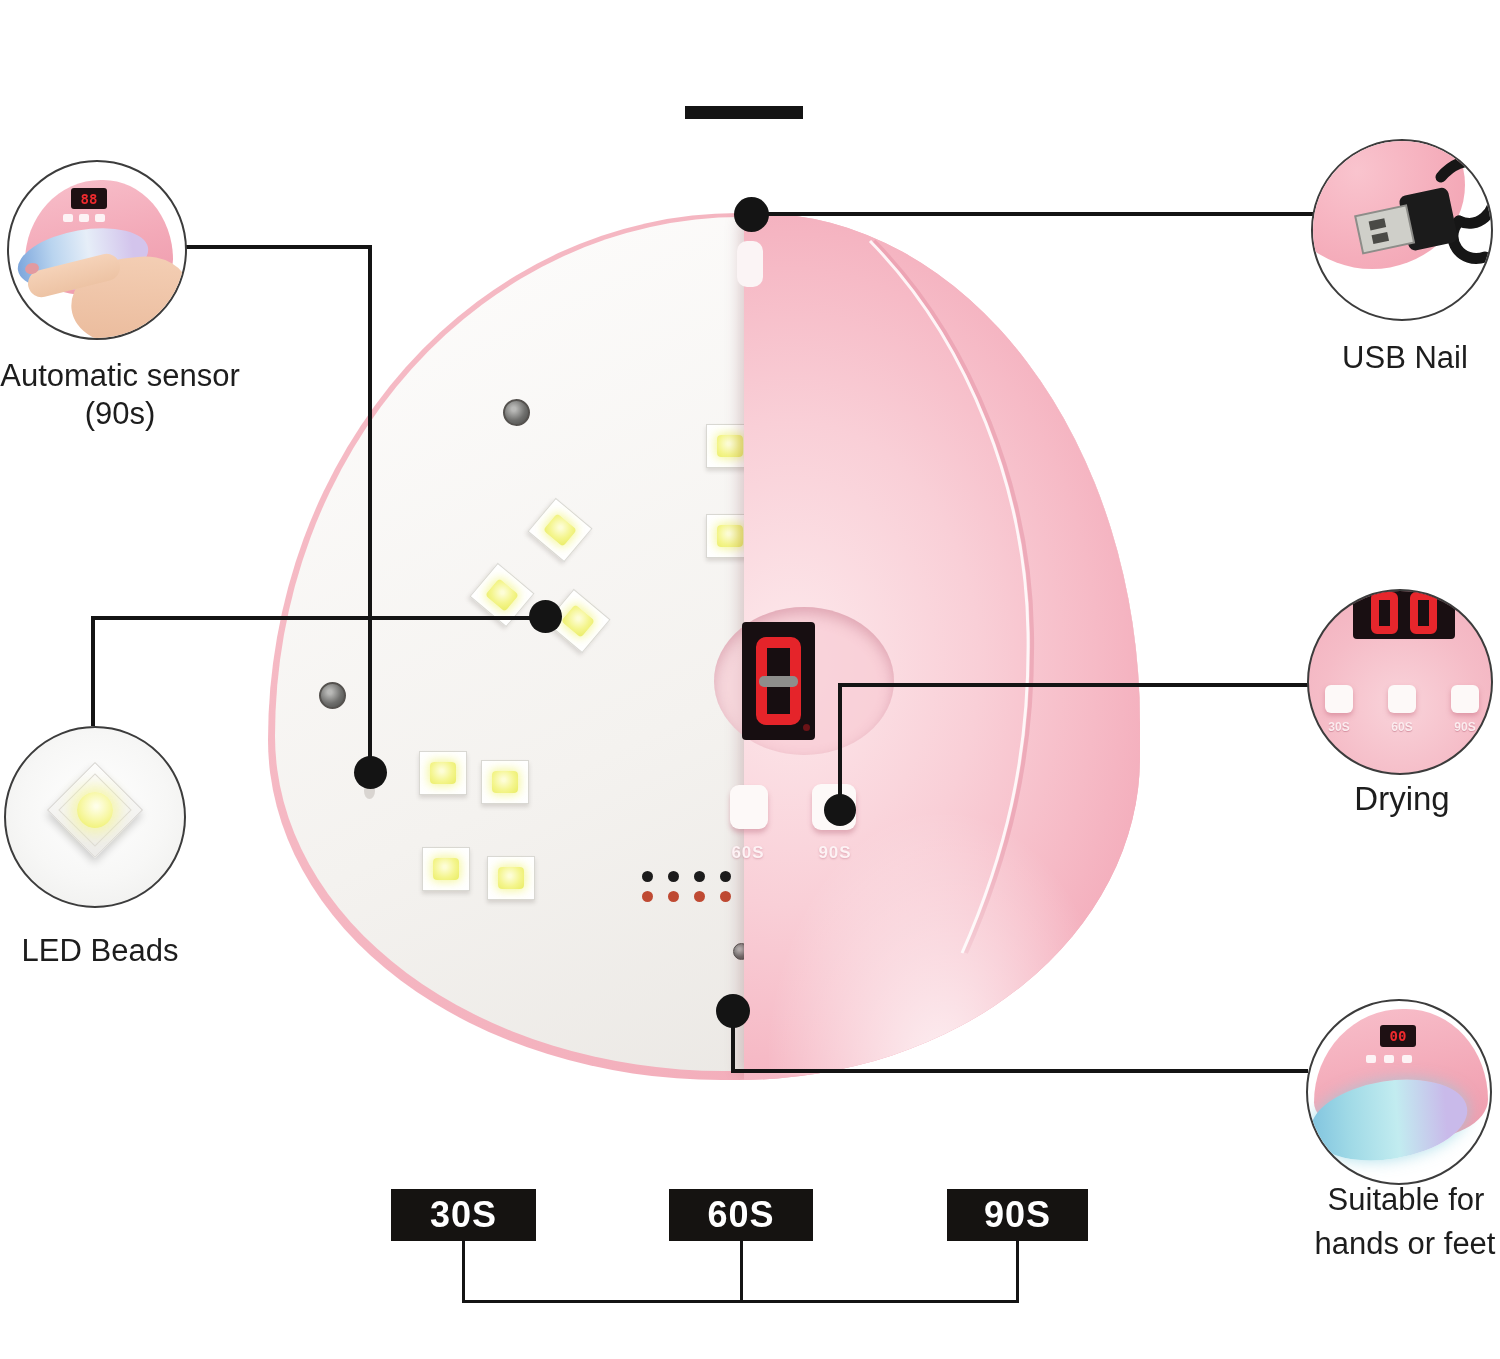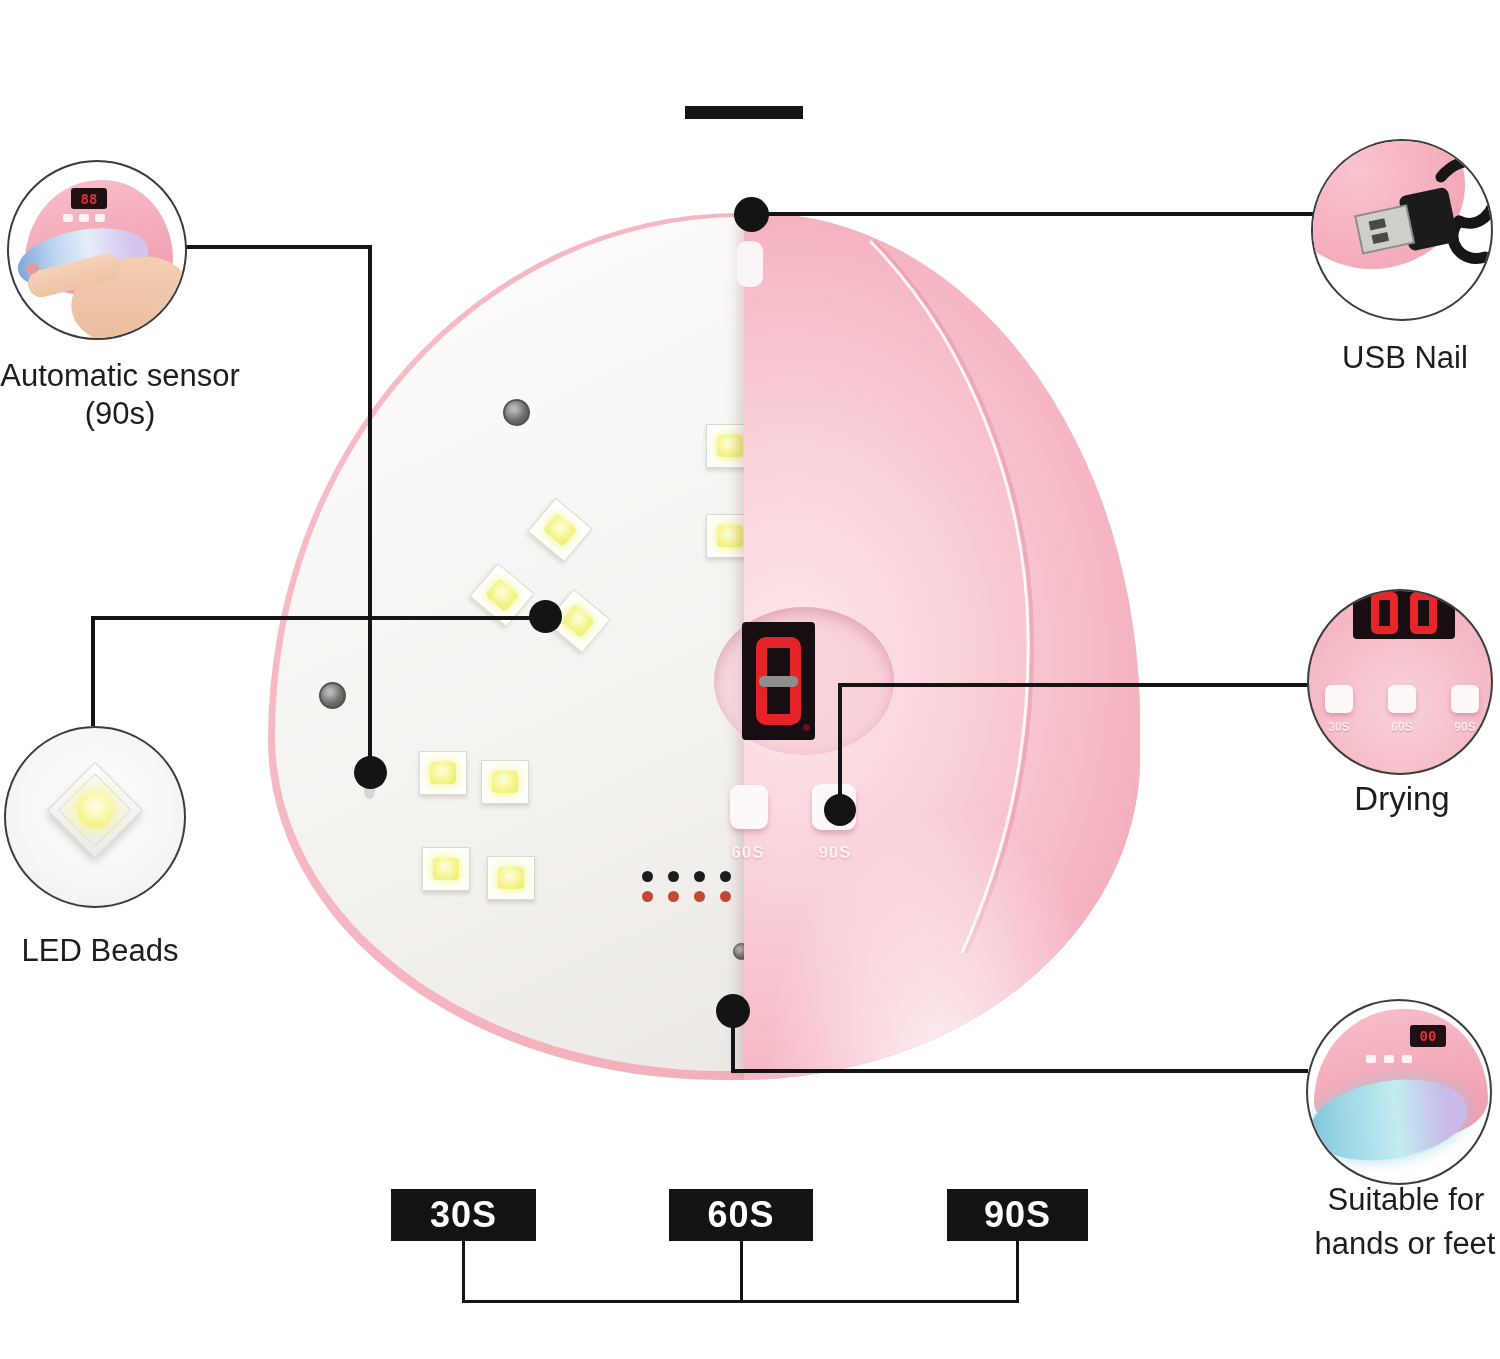--- a/index.html
+++ b/index.html
@@ -265,21 +265,21 @@
     <div class="tbtn" style="left:142px;"></div>
     <div class="tbtn-lbl" style="left:10px;">30S</div>
     <div class="tbtn-lbl" style="left:73px;">60S</div>
     <div class="tbtn-lbl" style="left:136px;">90S</div>
   </div>
   <div class="lbl" style="left:1312px;top:780px;width:180px;font-size:33px;">Drying</div>
 
   <div class="co" style="left:1306px;top:999px;width:186px;height:186px;">
     <div class="dome" style="left:6px;top:8px;width:174px;height:132px;"></div>
     <div class="glow glow-teal" style="left:2px;top:80px;width:158px;height:78px;transform:rotate(-9deg);"></div>
-    <div class="minidisp" style="left:72px;top:24px;width:36px;height:22px;margin-left:30px;">
+    <div class="minidisp" style="left:72px;top:24px;width:36px;height:22px;">
       <span>00</span>
     </div>
     <div class="mbtn" style="left:58px;top:54px;"></div>
     <div class="mbtn" style="left:76px;top:54px;"></div>
     <div class="mbtn" style="left:94px;top:54px;"></div>
   </div>
   <div class="lbl" style="left:1306px;top:1182px;width:200px;">Suitable for</div>
   <div class="lbl" style="left:1300px;top:1226px;width:210px;">hands or feet</div>
 
   <div class="timebtn" style="left:391px;top:1189px;width:145px;">30S</div>

